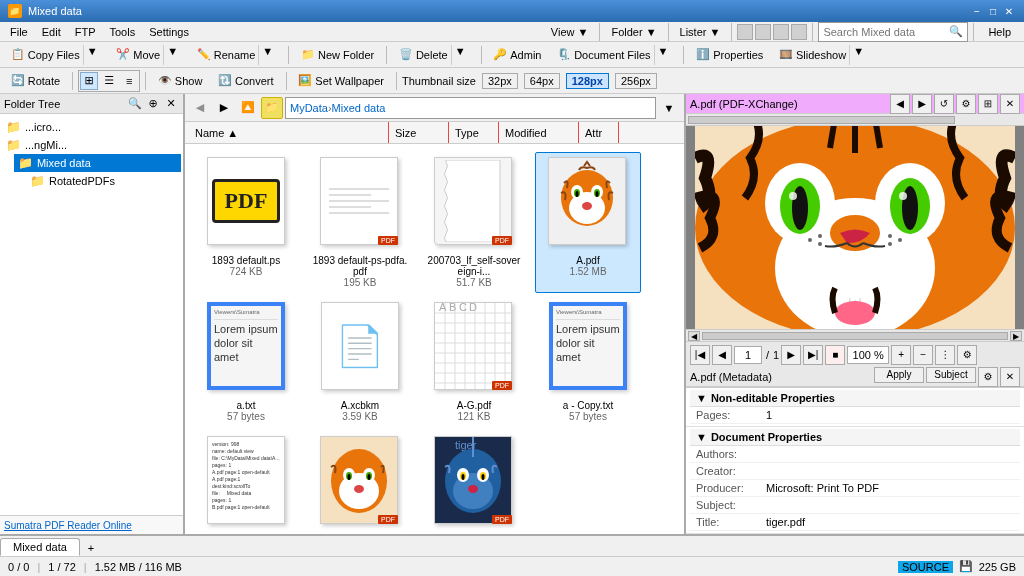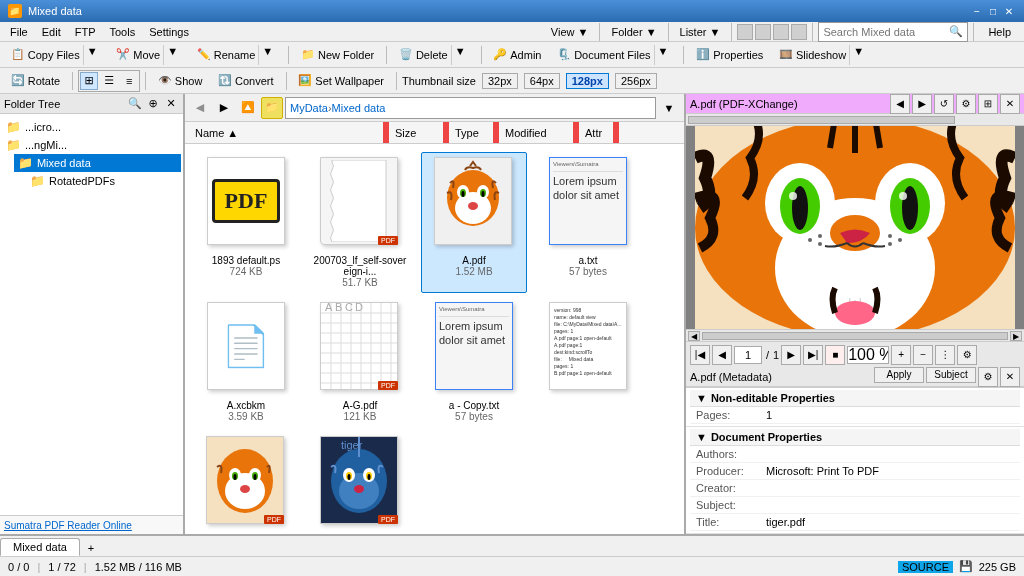--- a/index.html
+++ b/index.html
@@ -182,21 +182,21 @@
       background: #f5f5f5;
       border-bottom: 1px solid #ccc;
       height: 22px;
       display: flex;
       align-items: center;
       padding: 0 4px;
       gap: 0;
     }
     .col-header {
       padding: 0 6px;
-      border-right: 6px solid #ef4444;
+      border-right: 1px solid #ef4444;
       cursor: pointer;
       display: flex; align-items: center; gap: 3px;
       height: 100%;
     }
 
     .file-grid {
       flex: 1;
       overflow-y: auto;
       display: grid;
       grid-template-columns: repeat(auto-fill, 110px);
@@ -361,21 +361,21 @@
       width: 78px; height: 88px;
       background: white;
       border: 1px solid #ccc;
       box-shadow: 2px 2px 4px rgba(0,0,0,0.2);
       display: flex; align-items: center; justify-content: center;
       font-size: 24px; color: #666;
     }
     .sumatra-thumb {
       width: 78px; height: 88px;
       background: white;
-      border: 1px solid #3b82f6;
+      border: 4px solid #3b82f6;
       box-shadow: 2px 2px 4px rgba(0,0,0,0.2);
       position: relative; overflow: hidden;
     }
 
     .pdf-main-thumb {
       width: 78px; height: 88px;
       background: #fff;
       border: 1px solid #ccc;
       box-shadow: 2px 2px 4px rgba(0,0,0,0.2);
       display: flex; align-items: center; justify-content: center;
@@ -597,20 +597,38 @@
           <div class="pdf-main-thumb">
             <div style="background:#ffd700;border:3px solid #222;padding:6px 10px;border-radius:4px;">
               <span style="font-weight:bold;font-size:22px;color:#222;font-family:serif;">PDF</span>
             </div>
           </div>
         </div>
         <div class="file-name">1893 default.ps</div>
         <div class="file-size">724 KB</div>
       </div>
 
+      <div class="file-item">
+        <div class="file-thumb">
+          <div class="pdf-thumb-wrapper">
+            <div class="page-thumb">
+              <div class="page-lines">
+                <div class="page-line"></div>
+                <div class="page-line short"></div>
+                <div class="page-line"></div>
+                <div class="page-line short"></div>
+                <div class="page-line"></div>
+              </div>
+            </div>
+            <div class="pdf-badge">PDF</div>
+          </div>
+        </div>
+        <div class="file-name">1893 default-ps-pdfa.pdf</div>
+        <div class="file-size">195 KB</div>
+      </div>
 
       <div class="file-item">
         <div class="file-thumb">
           <div class="pdf-thumb-wrapper">
             <div class="page-thumb" style="background:#f5f5f5;border-radius:0 0 4px 4px;">
 
               <svg width="70" height="82" viewBox="0 0 70 82">
                 <path d="M8,0 L62,0 L62,82 L8,82 Q5,78 8,74 Q11,70 8,66 Q5,62 8,58 Q11,54 8,50 Q5,46 8,42 Q11,38 8,34 Q5,30 8,26 Q11,22 8,18 Q5,14 8,10 Q11,6 8,2 Z" fill="white" stroke="#ccc"></path>
               </svg>
             </div>
@@ -896,21 +914,21 @@
 
     <div class="viewer-nav-bar">
       <button class="viewer-btn">|◀</button>
       <button class="viewer-btn">◀</button>
       <input type="text" value="1" style="width: 28px; height: 18px; border: 1px solid rgb(170, 170, 170); text-align: center; font-size: 11px;">
       <span style="margin:0 2px;">/</span>
       <span>1</span>
       <button class="viewer-btn">▶</button>
       <button class="viewer-btn">▶|</button>
       <button class="viewer-btn" style="background:#ffeeee;">■</button>
-      <input type="text" style="width: 42px; height: 18px; border: 1px solid rgb(170, 170, 170); text-align: center; font-size: 16px;" value="100 %">
+      <input type="text" style="width: 42px; height: 18px; border: 1px solid rgb(170, 170, 170); text-align: center; font-size: 11px;" value="100 %">
       <button class="viewer-btn">+</button>
       <button class="viewer-btn">−</button>
       <button class="viewer-btn">⋮</button>
       <button class="viewer-btn">⚙</button>
     </div>
 
     <div class="metadata-title-bar">
       <span>A.pdf (Metadata)</span>
       <div style="display:flex;gap:2px;">
         <button style="width:50px;height:16px;border:1px solid #aaa;background:#f0f0f0;font-size:10px;cursor:pointer;">Apply</button>
@@ -934,26 +952,26 @@
       <div class="metadata-section">
         <div class="metadata-section-header">
           <span style="margin-right:4px;cursor:pointer;">▼</span>
           <span>Document Properties</span>
         </div>
         <div class="metadata-row">
           <span class="metadata-key">Authors:</span>
           <span class="metadata-val"></span>
         </div>
         <div class="metadata-row">
+          <span class="metadata-key">Creator:</span>
+          <span class="metadata-val"></span>
+        </div>
+        <div class="metadata-row">
           <span class="metadata-key">Producer:</span>
           <span class="metadata-val">Microsoft: Print To PDF</span>
-        </div>
-        <div class="metadata-row">
-          <span class="metadata-key">Creator:</span>
-          <span class="metadata-val"></span>
         </div>
         <div class="metadata-row">
           <span class="metadata-key">Subject:</span>
           <span class="metadata-val"></span>
         </div>
         <div class="metadata-row">
           <span class="metadata-key">Title:</span>
           <span class="metadata-val">tiger.pdf</span>
         </div>
       </div>

